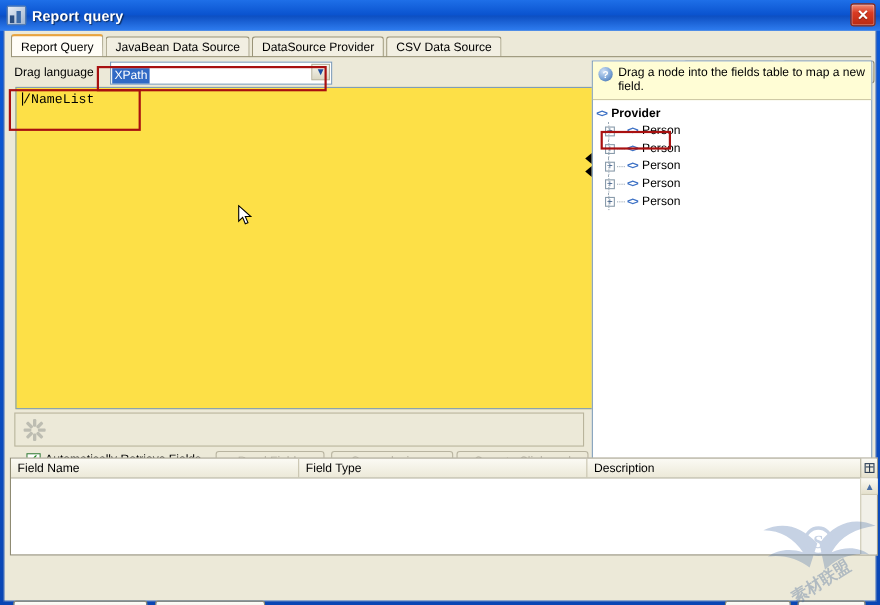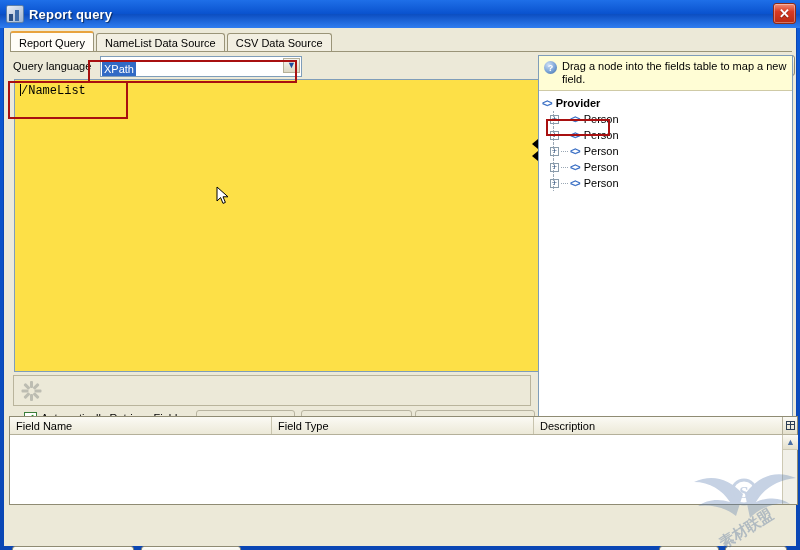--- a/index.html
+++ b/index.html
@@ -280,28 +280,29 @@
   <div class="titlebar">
     <div class="title-icon"></div>
     <div class="title-text">Report query</div>
     <div class="close-btn">✕</div>
   </div>
 
   <div class="dialog-body">
 
     <div class="tabstrip">
       <div class="tab active">Report Query</div>
-      <div class="tab">NameList Data Source</div>
+      <div class="tab">JavaBean Data Source</div>
+      <div class="tab">DataSource Provider</div>
       <div class="tab">CSV Data Source</div>
     </div>
     <div class="tab-underline"></div>
 
     <div class="content">
 
-      <div class="ql-label">Query language</div>
+      <div class="ql-label">Drag language</div>
 
       <div class="ql-combo">
         <span class="ql-combo-value">XPath</span>
         <span class="ql-combo-arrow">
             <span>▼</span>
           </span>
       </div>
 
       <div class="btn" style="left:612px; top:2px; width:84px; height:21px;">
         <svg width="13" height="12" viewBox="0 0 13 12" style="margin-right:4px">

